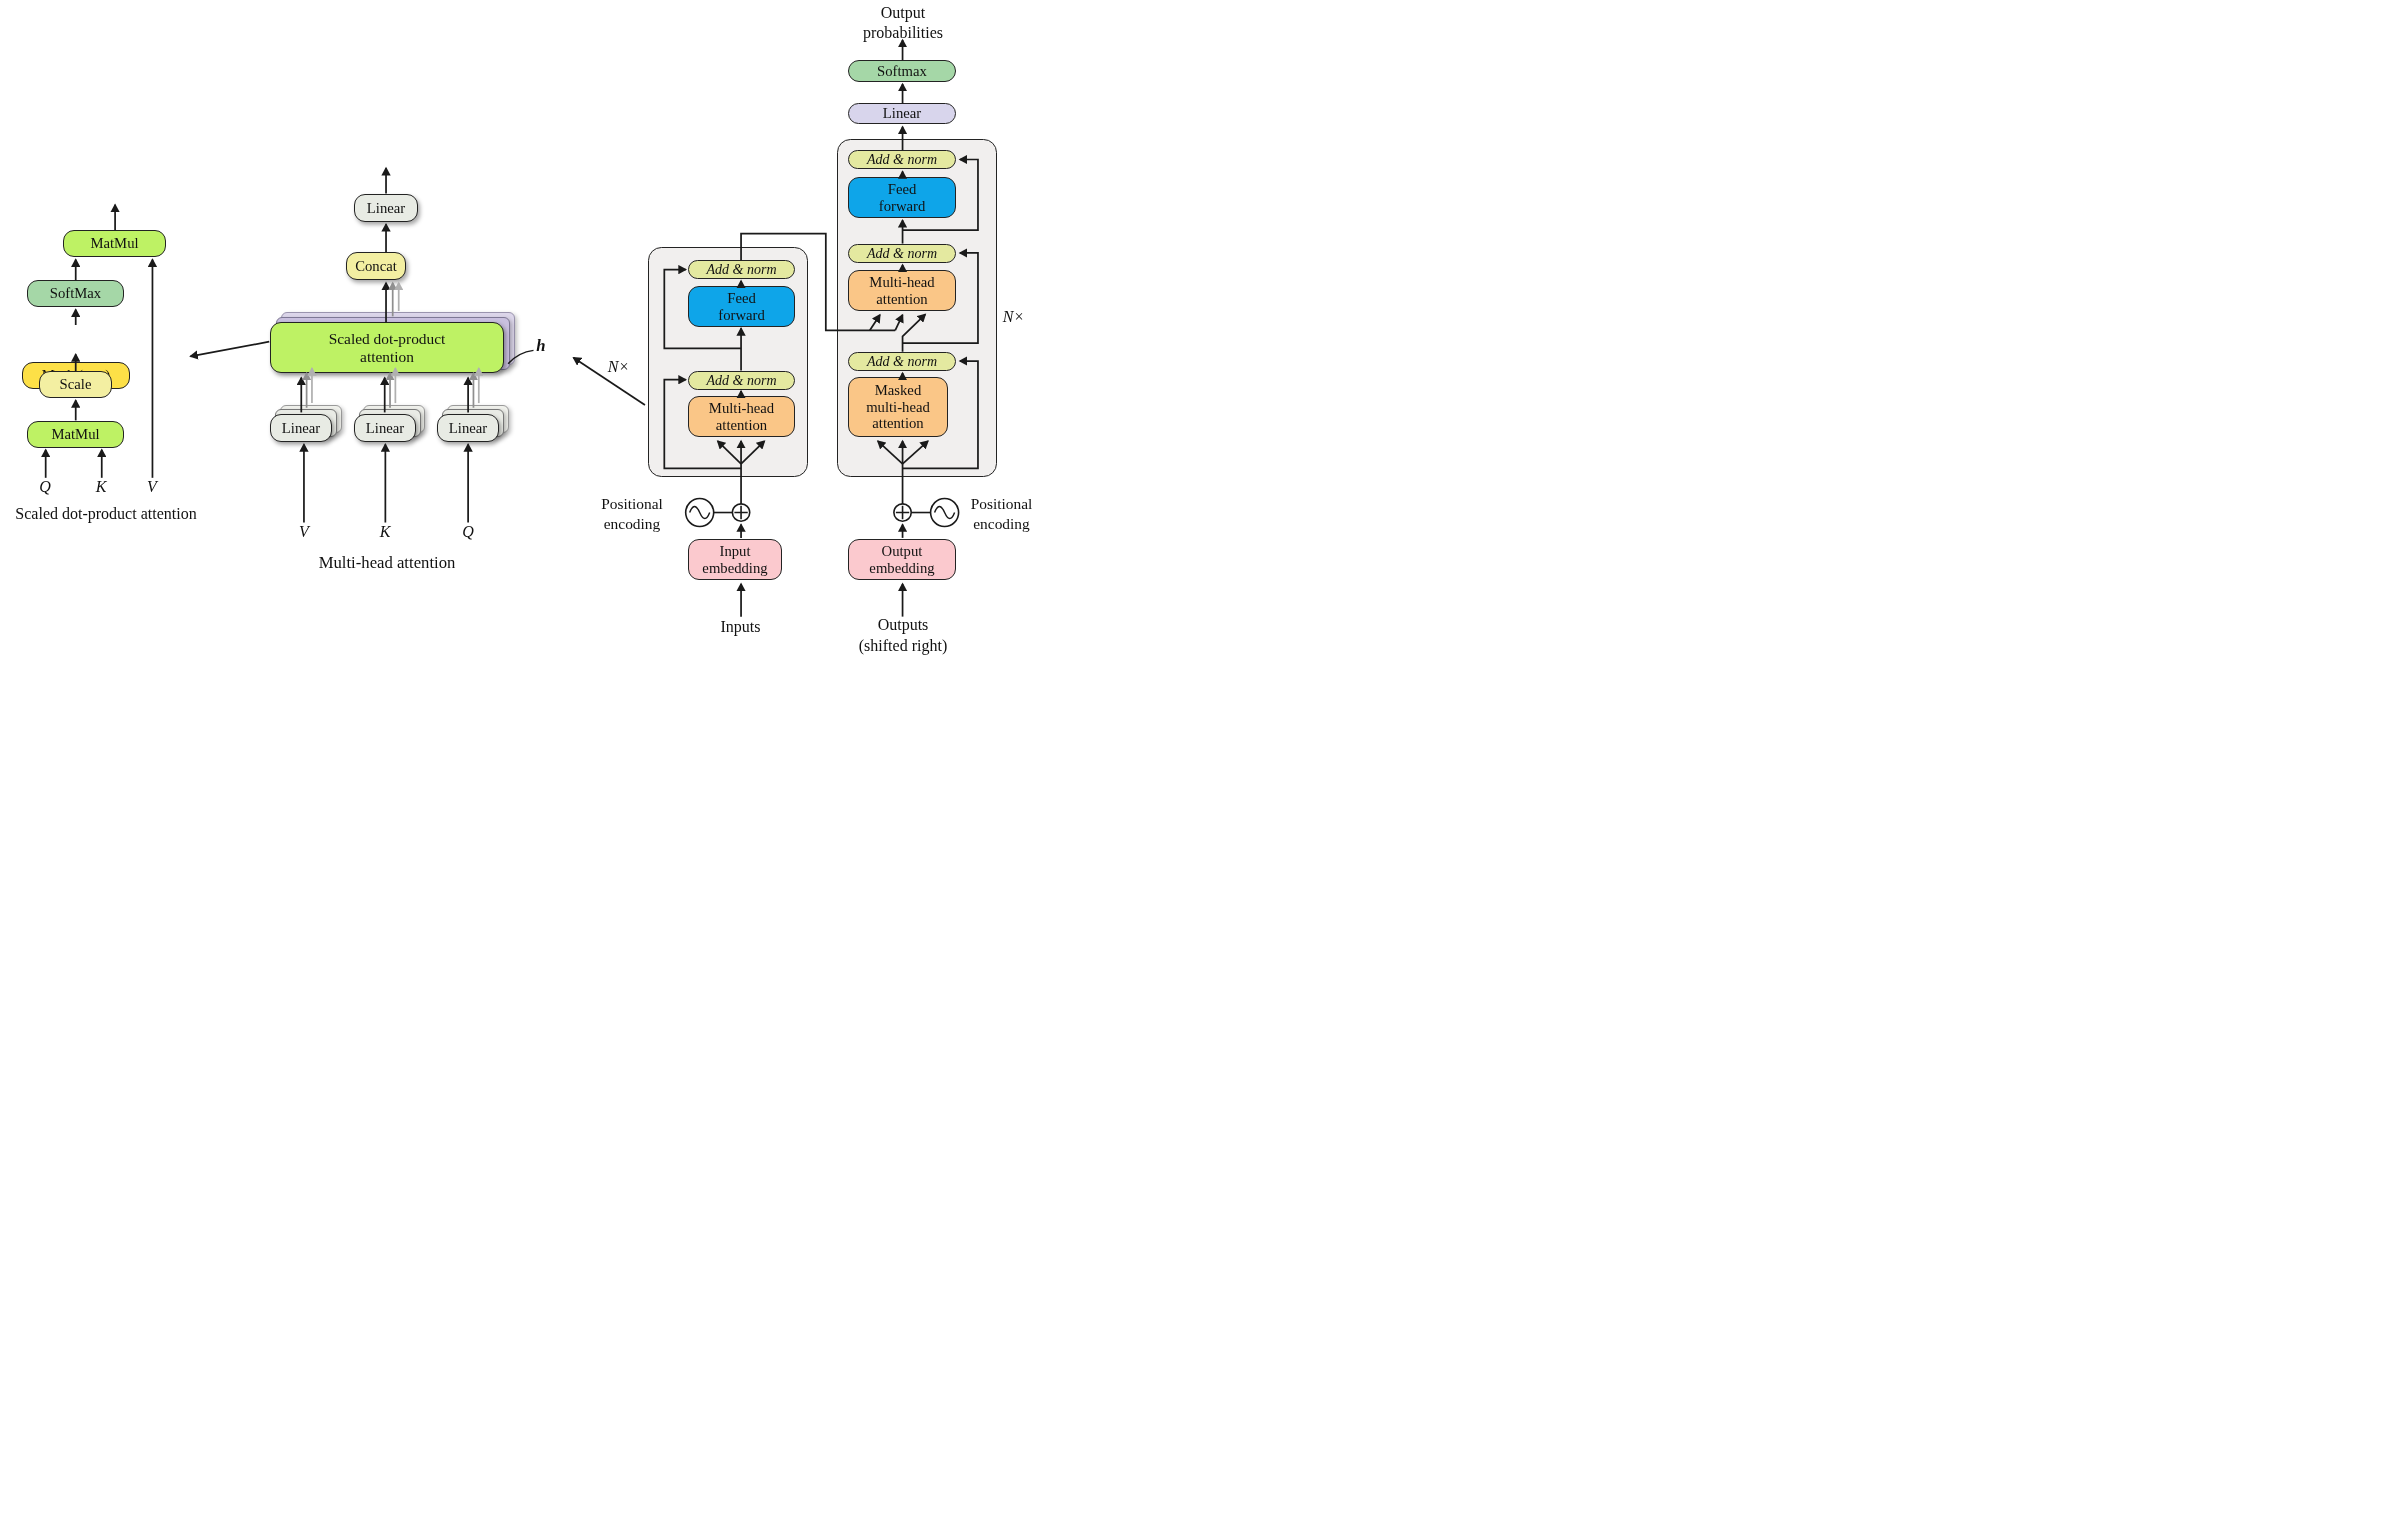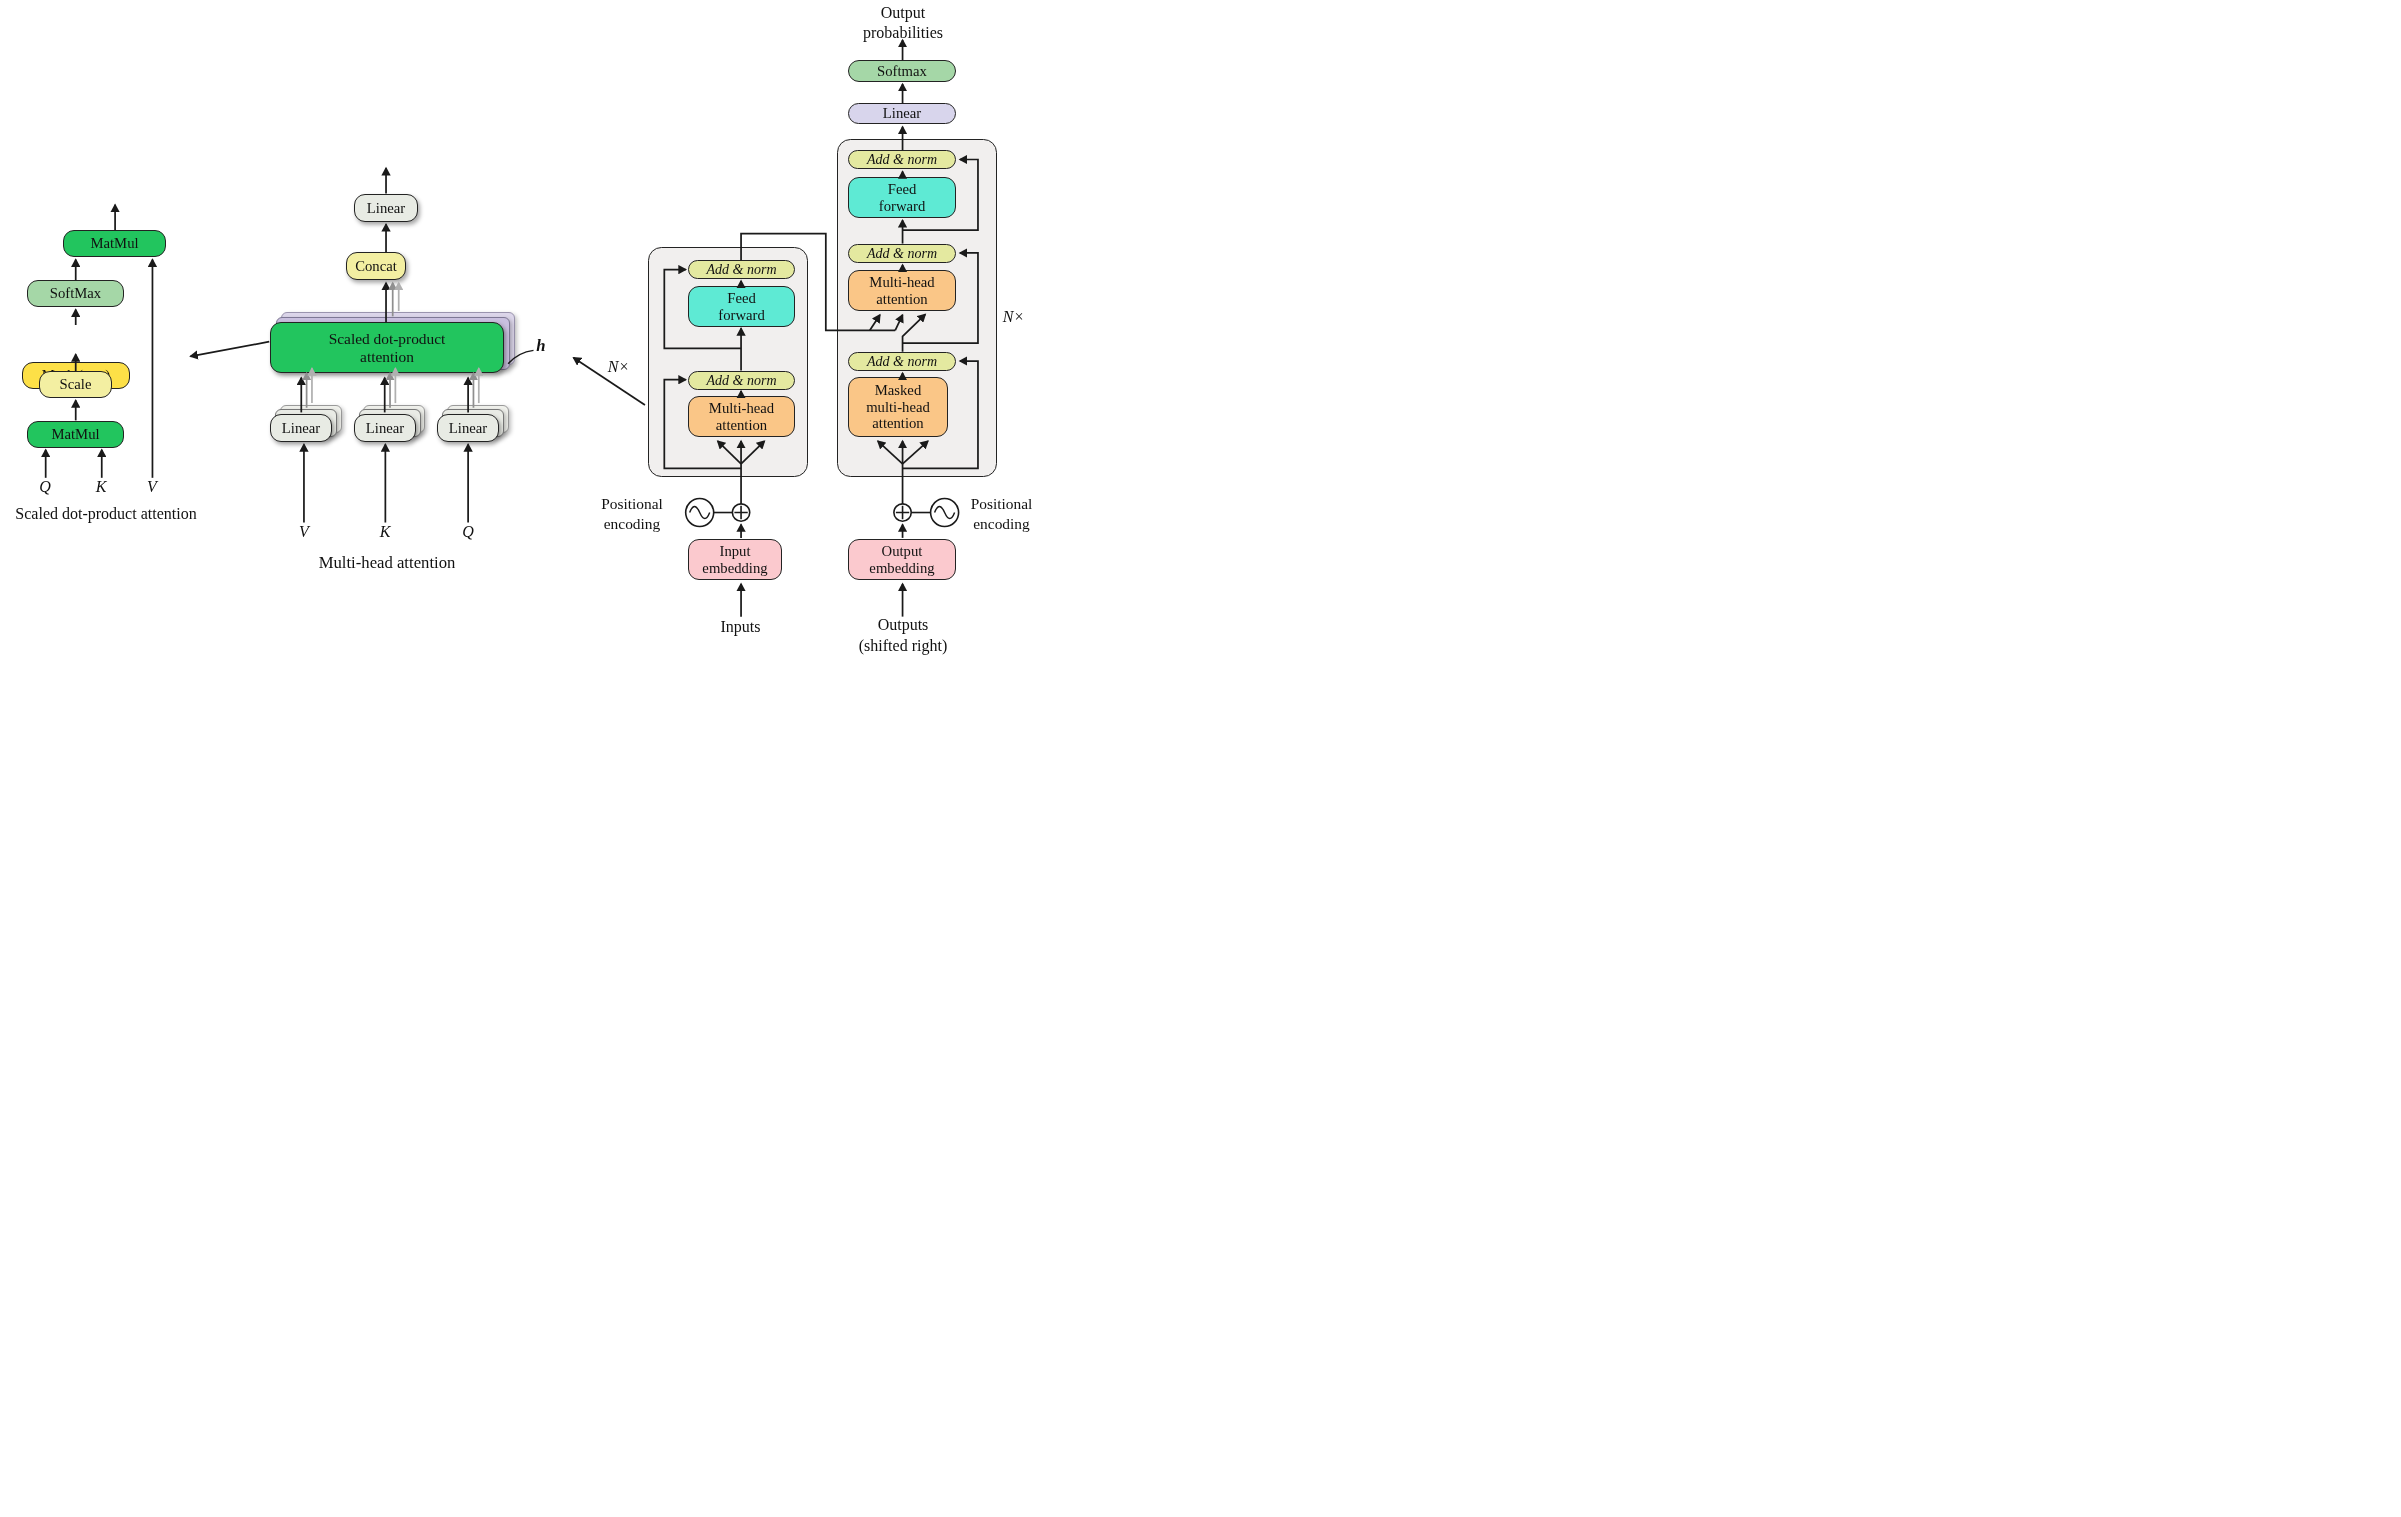--- a/index.html
+++ b/index.html
@@ -6,26 +6,26 @@
   body{font-family:"Liberation Serif","DejaVu Serif",serif;color:#111;}
   .canvas{position:relative;width:1039px;height:656px;background:#fff;}
   .box{
     position:absolute;box-sizing:border-box;
     display:flex;align-items:center;justify-content:center;
     border:1.7px solid #232323;border-radius:11px;
     font-size:14.7px;line-height:1.12;text-align:center;white-space:pre-line;
     z-index:3;
   }
   .small{font-size:14px;font-style:italic;}
-  .purple{background:#22c55e;}
+  .purple{background:#bef264;}
   .green{background:#a5d7a7;}
   .pink{background:#fde047;margin-top:37px;}
   .yellow{background:#f3efa2;}
   .addnorm{background:#e4e9a0;}
-  .blue{background:#5eead4;}
+  .blue{background:#0ea5e9;}
   .orange{background:#fac687;}
   .epink{background:#fbc9ce;}
   .lav{background:#d8d5ec;}
   .gray{background:#e8ebe4;}
   .shadowed{box-shadow:2px 2.7px 4px rgba(0,0,0,0.35);}
   .stack-layer{
     position:absolute;box-sizing:border-box;border-radius:6px;z-index:2;
     box-shadow:2px 2.7px 4px rgba(0,0,0,0.25);
   }
   .container{

